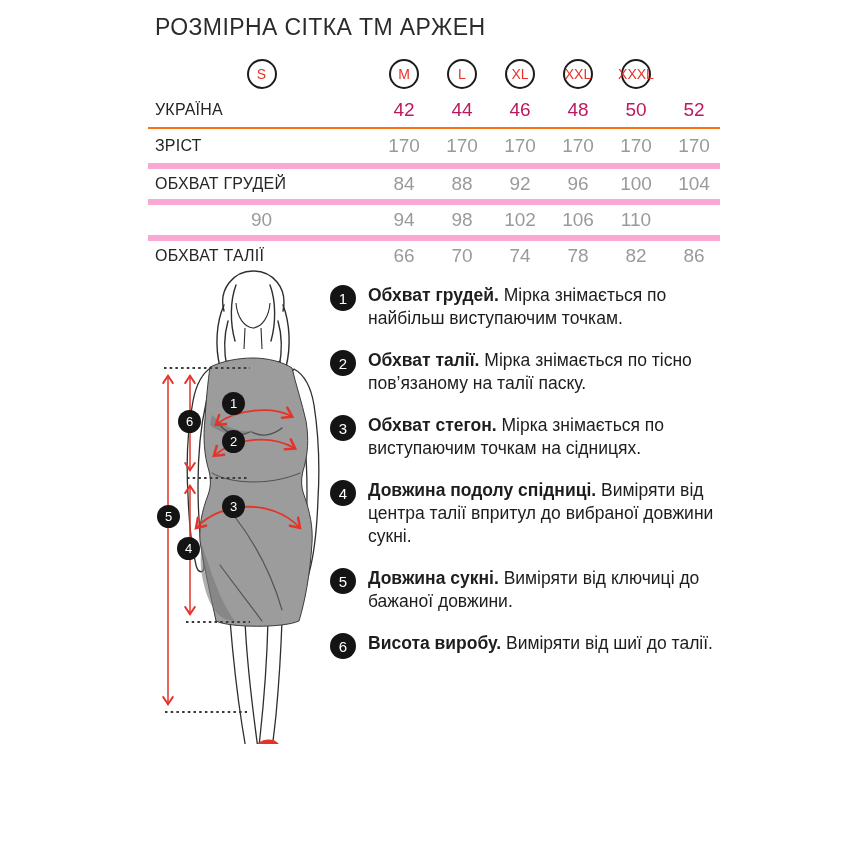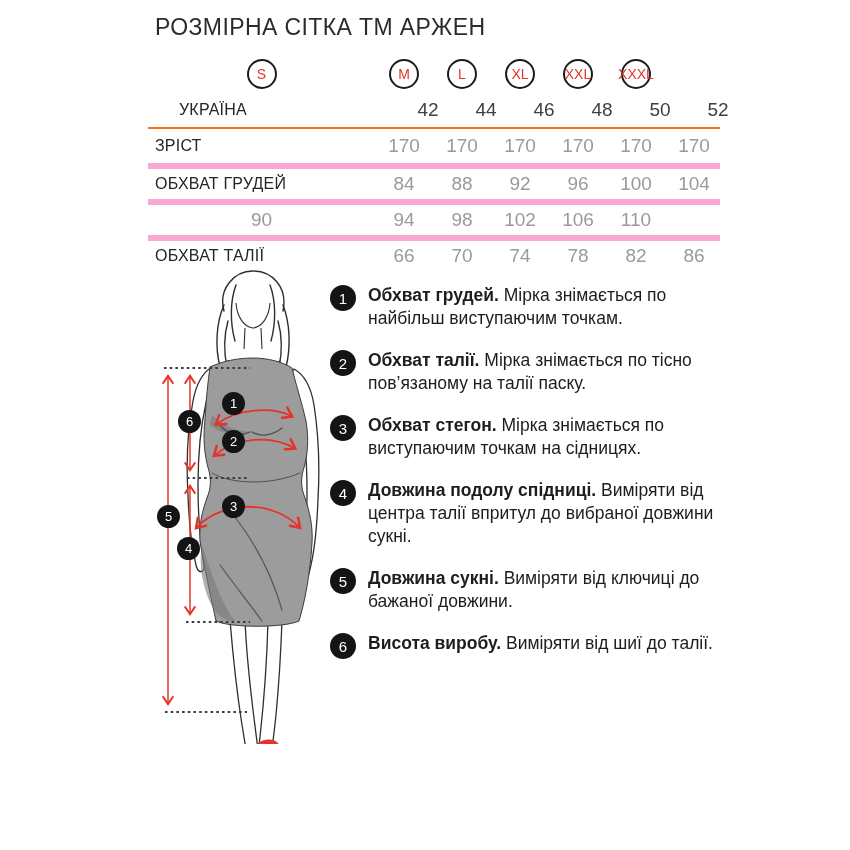--- a/index.html
+++ b/index.html
@@ -9,26 +9,26 @@
     font-family:"Liberation Sans", sans-serif; color:#1d1d1d; overflow:hidden;
   }
   .page-title {
     position:absolute; left:155px; top:14px;
     font-size:23px; font-weight:400; letter-spacing:0.4px; color:#2b2b2b;
   }
   
   .size-table { position:absolute; left:148px; top:55px; width:572px; }
   .row { display:grid; grid-template-columns:227px repeat(6,58px); align-items:center; }
   .row-intl { height:38px; }
-  .row-ua { height:34px;margin-left:24px; }
+  .row-ua { height:34px; }
   .row-measure { height:36px; border-top:6px solid #f9a8d4; }
   .row-measure.first { border-top:2px solid #f97316; }
   .cell.label { font-size:16px; color:#252525; padding-left:7px; letter-spacing:0.2px; white-space:nowrap; }
   .cell.val { text-align:center; font-size:19px; }
-  .row-ua .cell.val { color:#404040; }
+  .row-ua .cell.val { color:#be185d; }
   .row-measure .cell.val { color:#9a9a9a; }
   .circle-wrap { display:flex; justify-content:center; }
   .size-circle {
     width:30px; height:30px; border:2px solid #1c1c1c; border-radius:50%;
     color:#e5332a; font-size:14px; line-height:1; display:flex; align-items:center; justify-content:center;
     white-space:nowrap; overflow:visible;
   }
   
   .figure { position:absolute; left:140px; top:265px; width:220px; height:585px; }
   .figure svg { position:absolute; left:0; top:0; }

